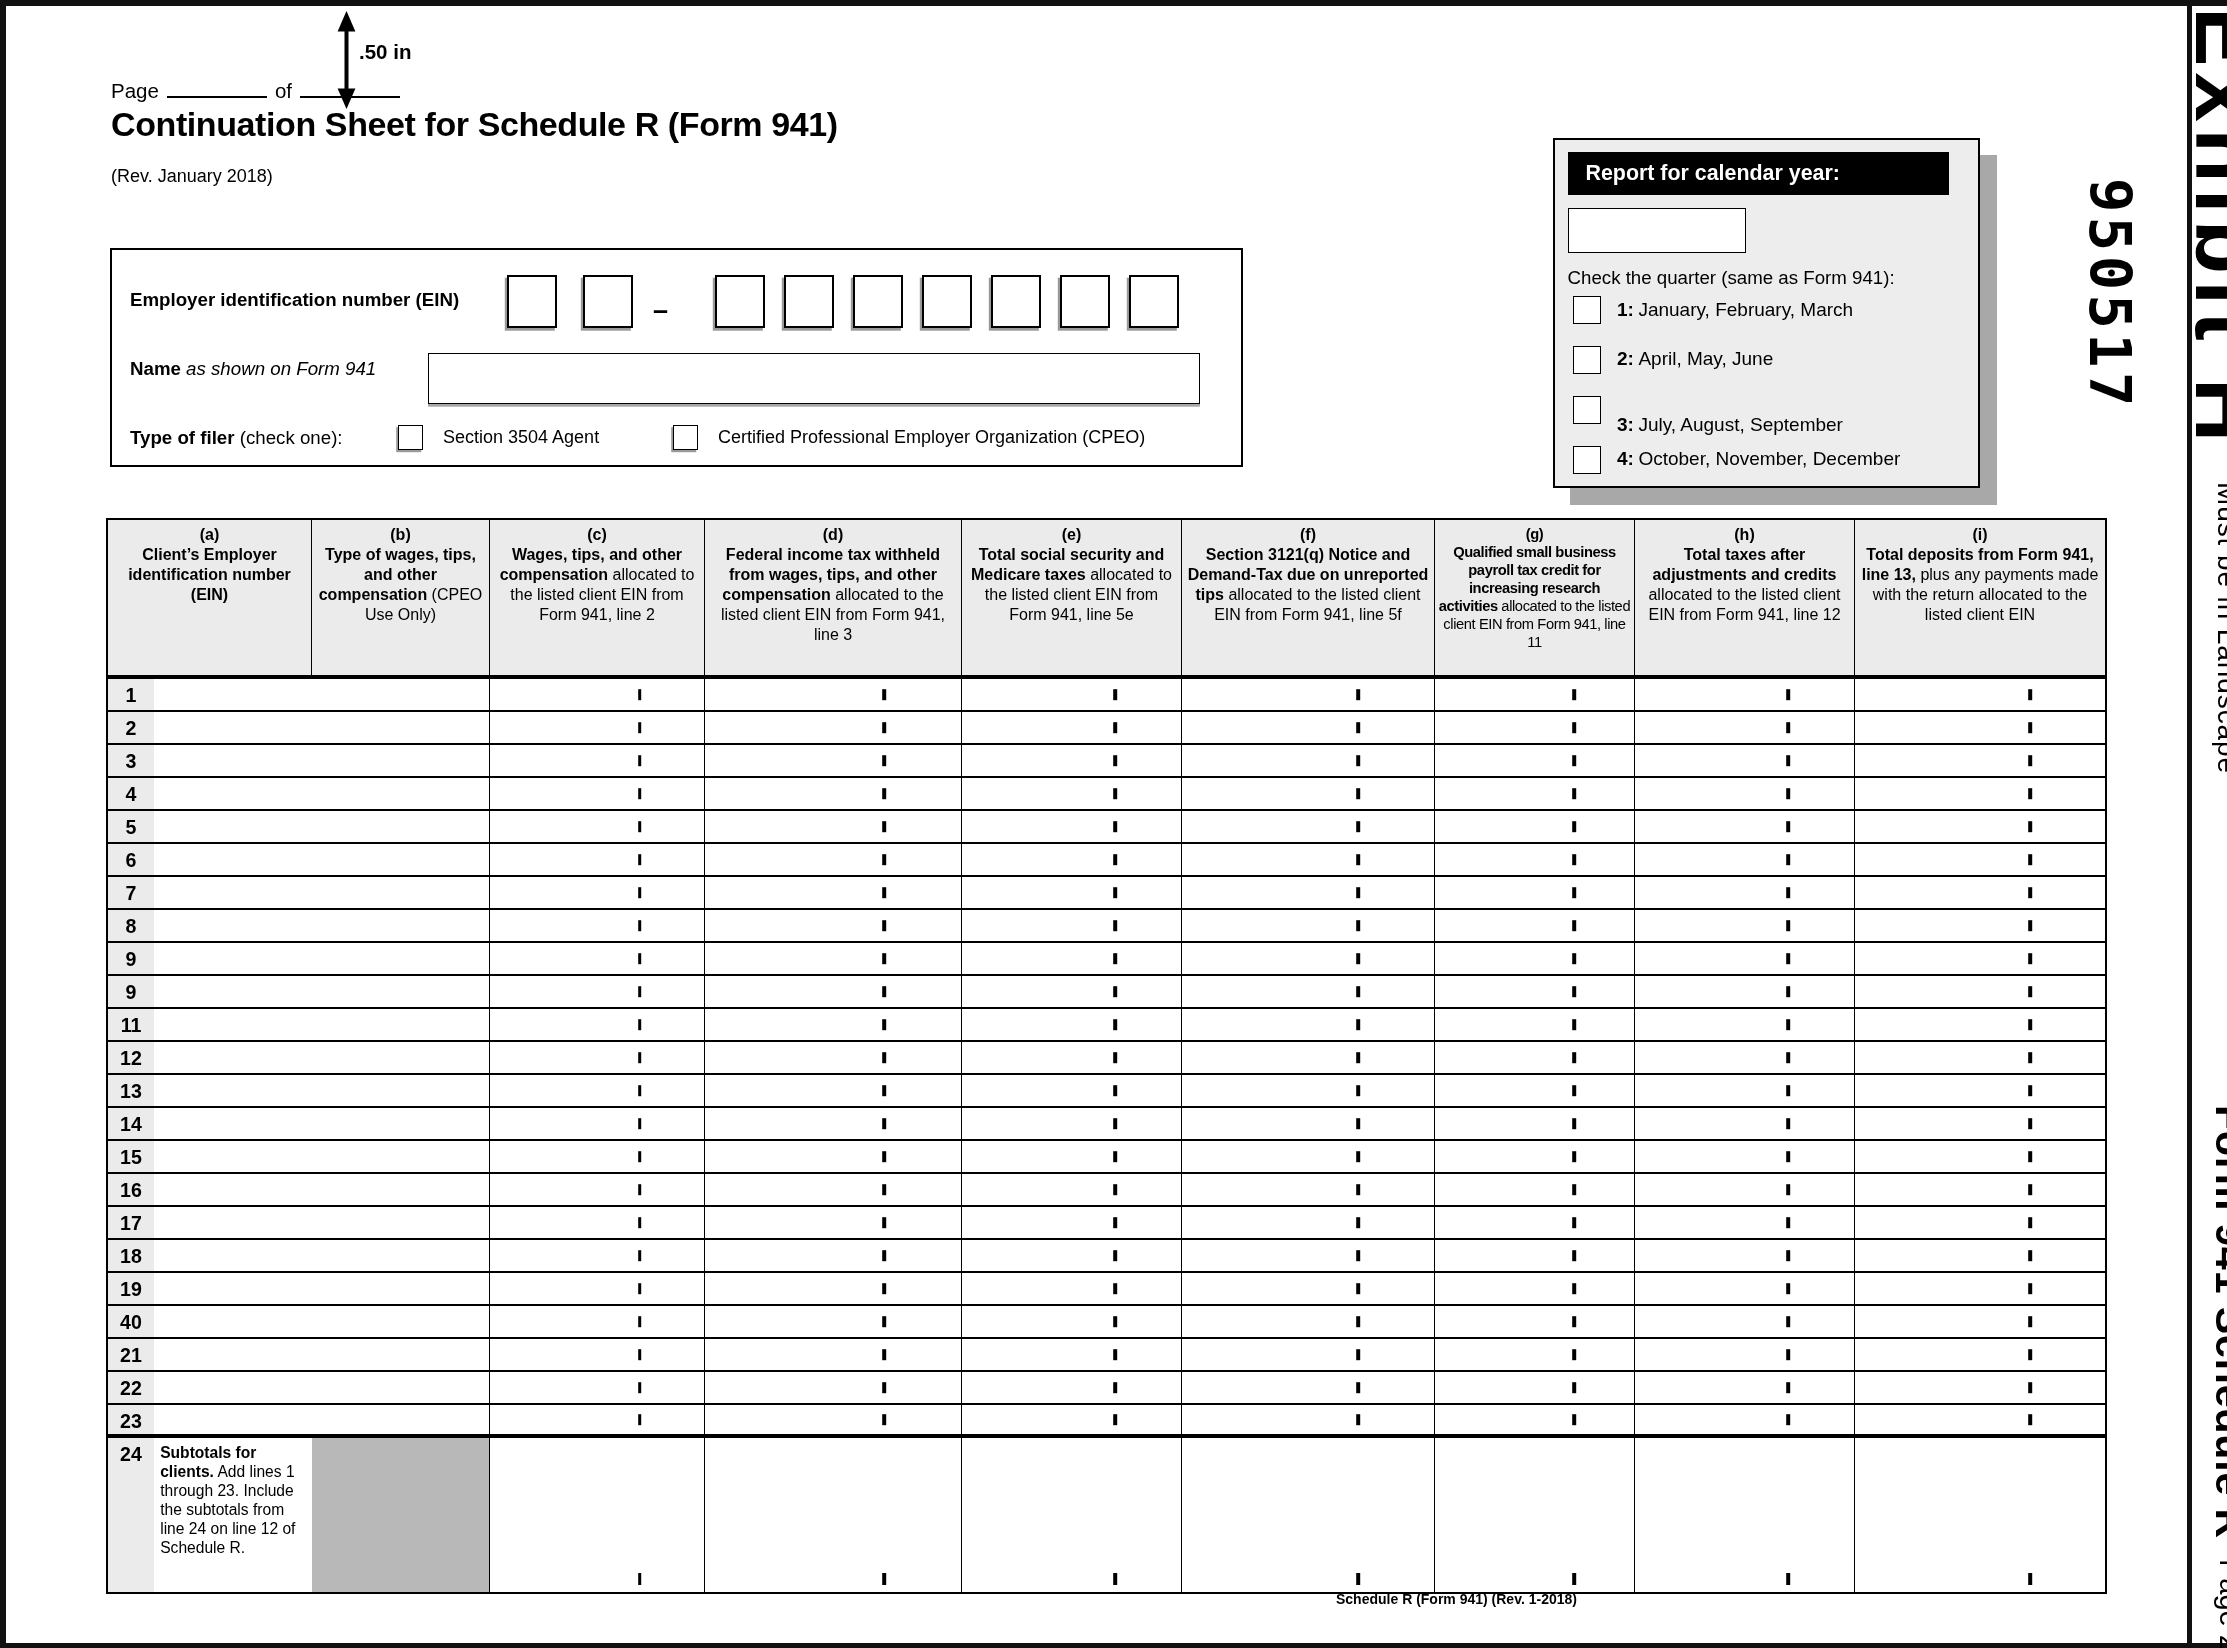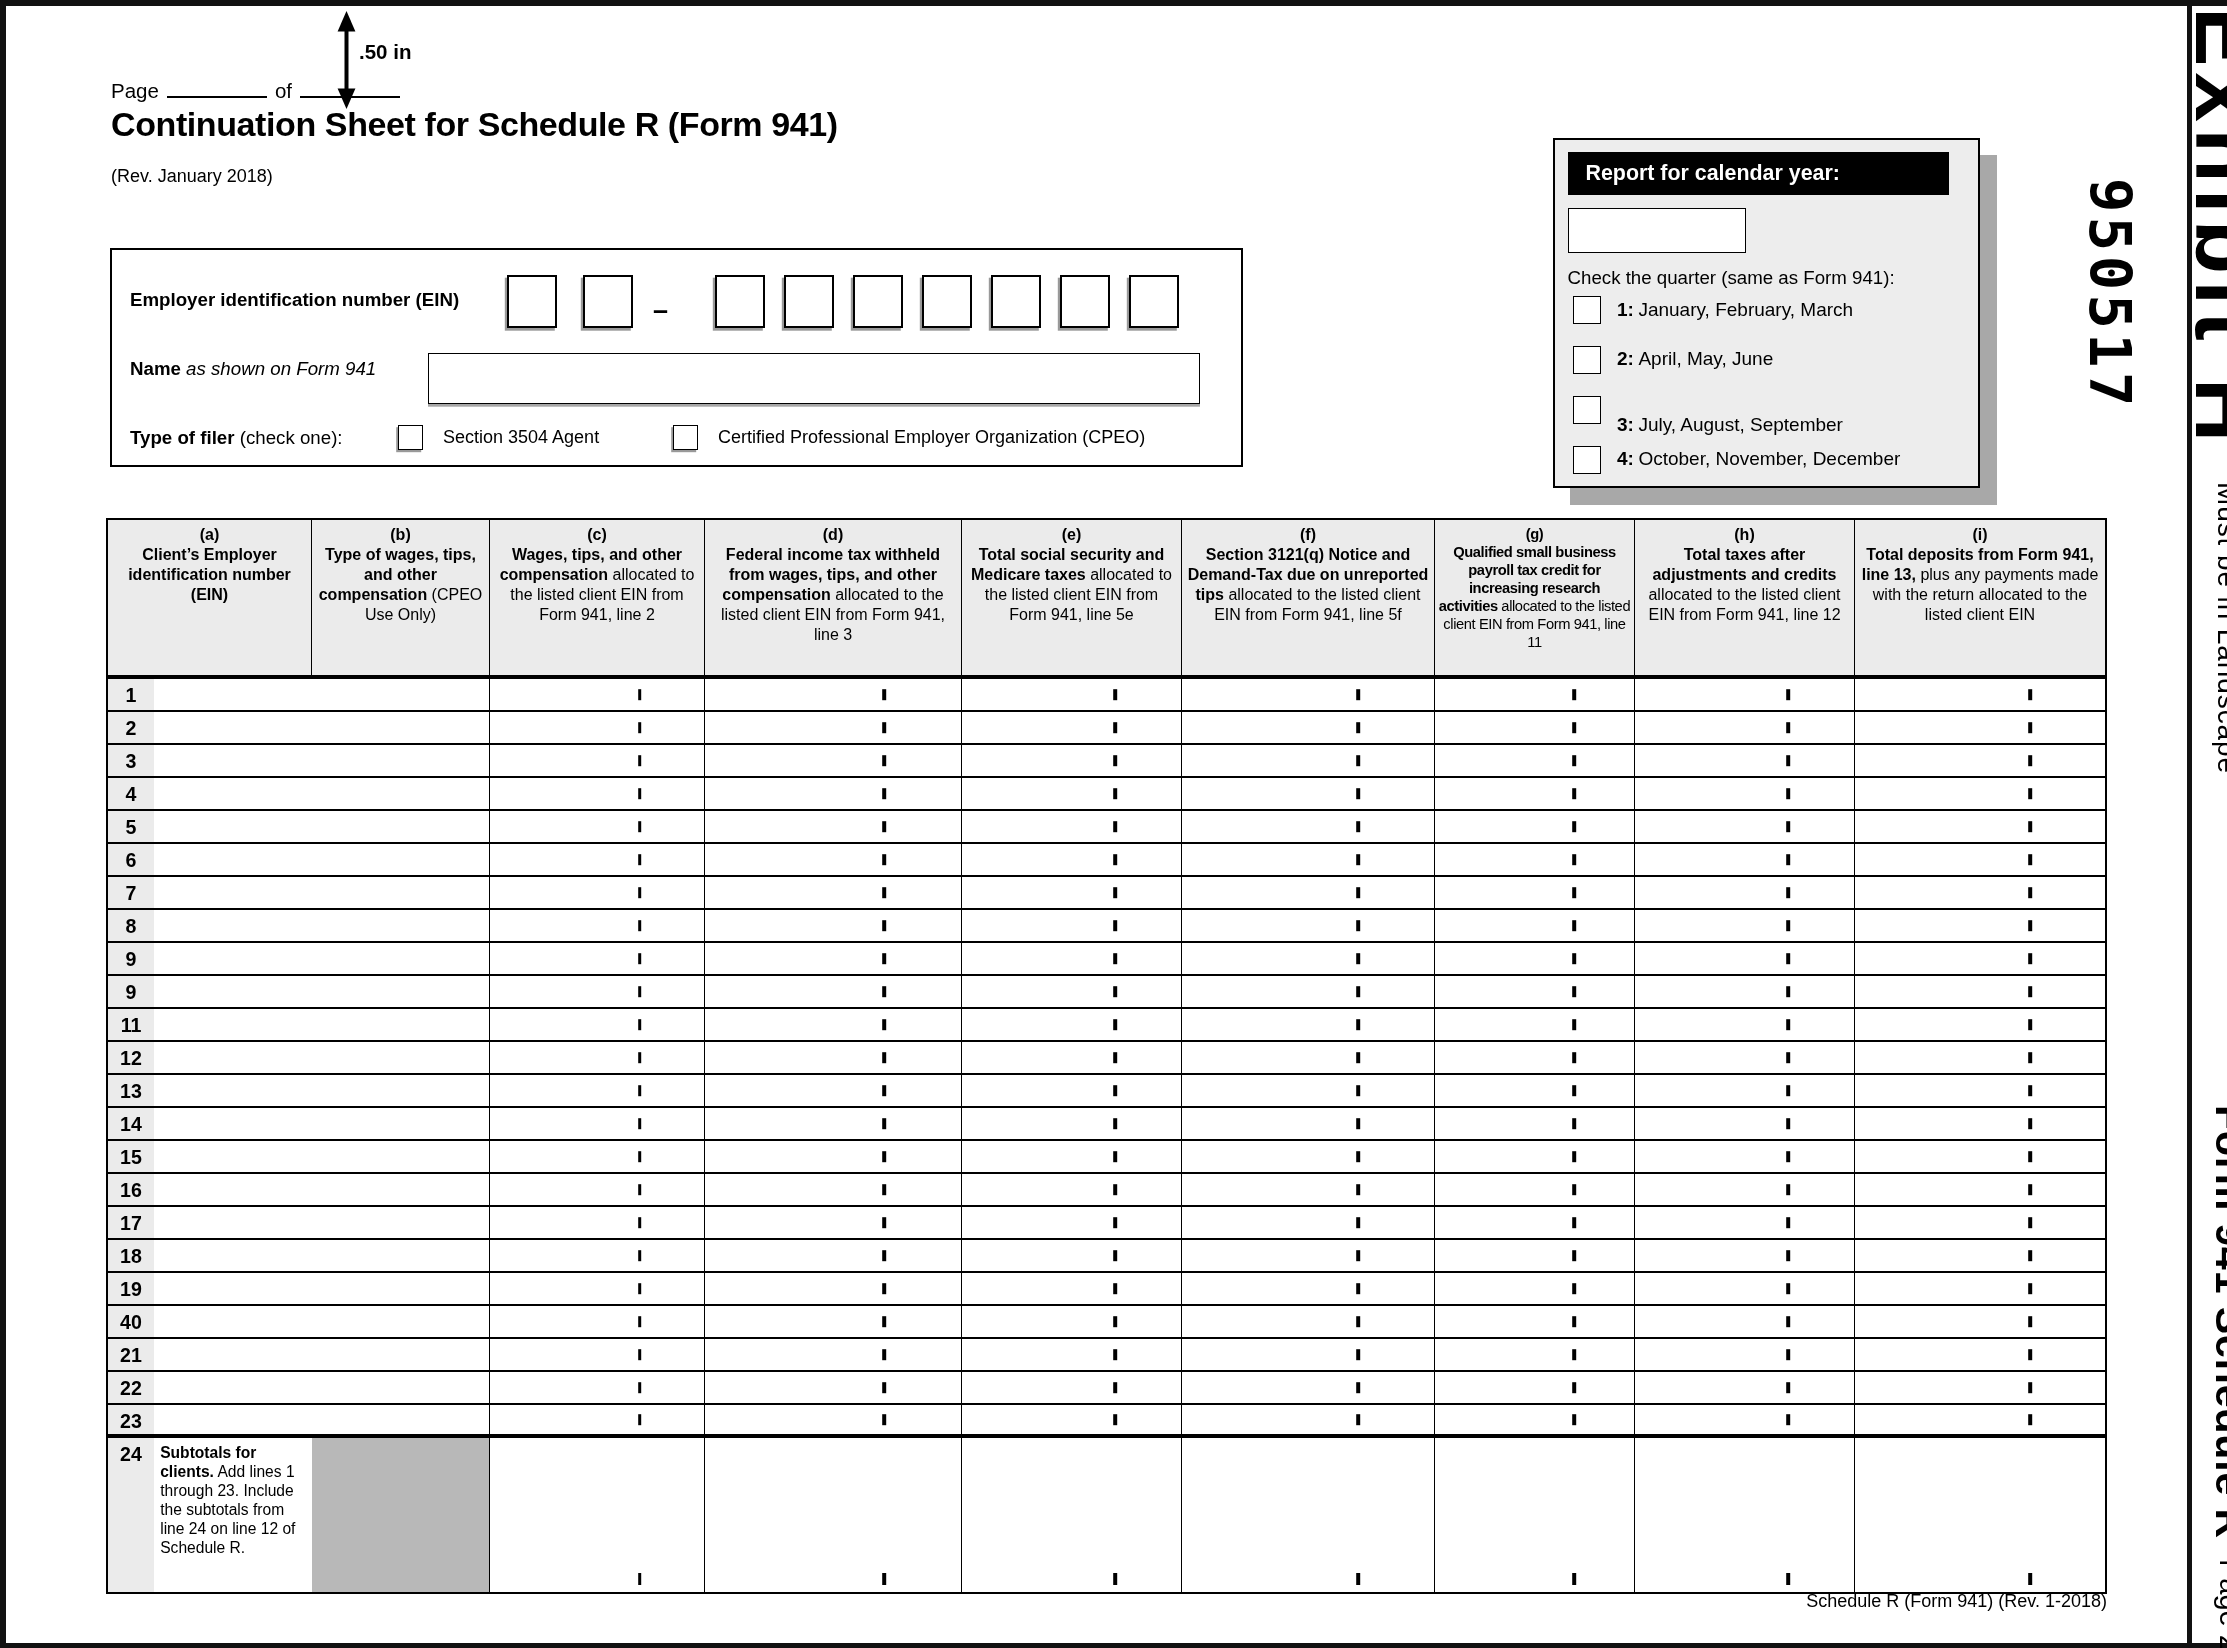--- a/index.html
+++ b/index.html
@@ -71,22 +71,22 @@
       padding-top:4.5px;box-sizing:border-box;border-bottom:2.2px solid #000;}
   .a-cell{border-bottom:2.2px solid #000;box-sizing:border-box;}
   .amt{position:relative;border-right:1.8px solid #000;border-bottom:2.2px solid #000;box-sizing:border-box;background:#fff;}
   .amt.last{border-right:none;}
   .r23{border-bottom:4.9px solid #000;}
   .r24{border-bottom:none;}
   .dot{position:absolute;left:70%;top:50%;transform:translate(-50%,-50%);width:3.6px;height:11.6px;background:#000;}
   .dot.low{top:auto;bottom:7.1px;transform:translateX(-50%);}
   .sub-text{font-size:15.6px;line-height:19px;padding:4.5px 5.3px 0 6.2px;box-sizing:border-box;border-bottom:none;}
   .blocked{background:#b8b8b8;}
-  #table-footer{position:absolute;left:1336px;top:1591px;width:771px;text-align:right;
-      font-size:18px;font-weight:normal;}
+  #table-footer{position:absolute;left:1336px;top:1591px;width:771px;text-align:left;
+      font-size:14px;font-weight:bold;}
   .it{font-style:italic;}
 </style>
 </head>
 <body>
 
 <div id="stage">
 
   <div class="bar" id="bar-top"></div>
   <div class="bar" id="bar-left"></div>
   <div class="bar" id="bar-bottom"></div>

